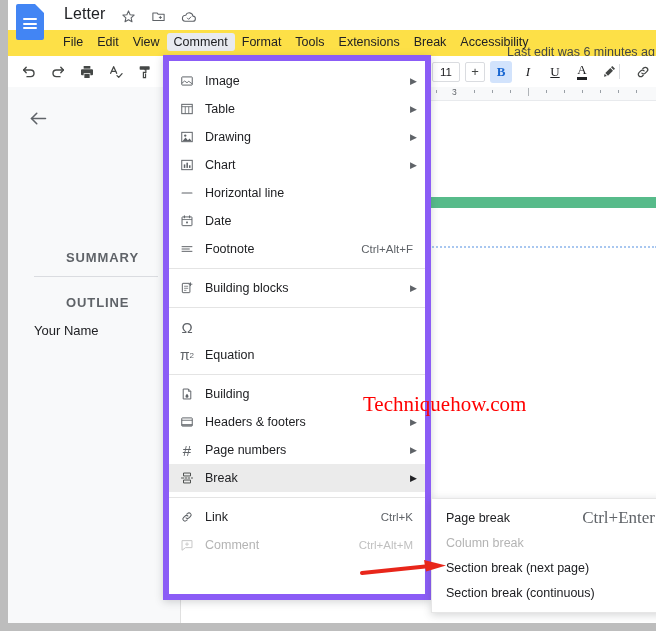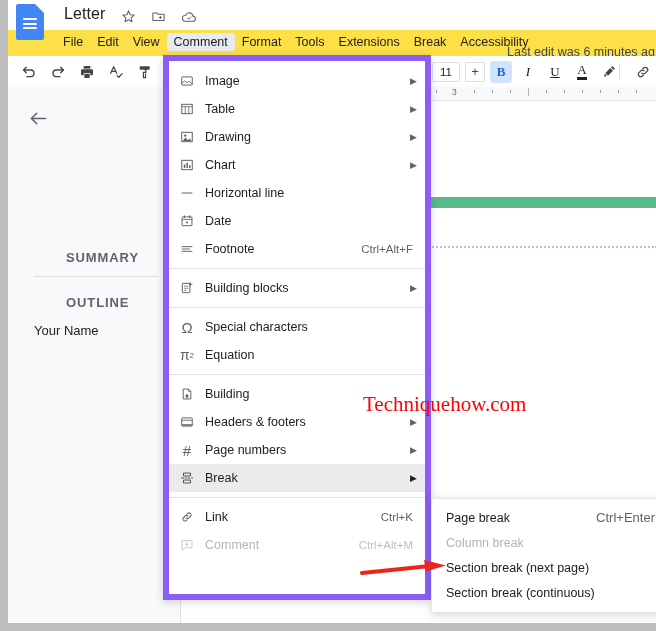--- a/index.html
+++ b/index.html
@@ -150,21 +150,21 @@
     background:#fff; border:1px solid #e6e6e6;
     box-shadow:0 2px 8px rgba(60,64,67,.22);
     z-index:50; padding:6px 0;
   }
   .srow {
     position:relative; height:25px; display:flex; align-items:center;
     font-size:12.5px; color:#202124; padding-left:14px; padding-right:8px;
   }
   .srow.dis { color:#b4b4b4; }
   .srow .slabel { white-space:nowrap; }
-  .srow .sshort { margin-left:auto; font-size:13px; color:#5f6368; white-space:nowrap; }
+  .srow .sshort { margin-left:auto; font-size:17px; color:#5f6368; white-space:nowrap;font-family:Liberation Serif, serif; }
 
   
   .red-arrow { position:absolute; left:352px; top:558px; z-index:70; }
 </style>
 </head>
 <body>
 
 <div class="app">
 
   <div class="titlebar">
@@ -417,21 +417,20 @@
           </svg>
       </span>
       <span class="mlabel">Building blocks</span>
       <span class="marrow">▶</span>
     </div>
 
     <div class="msep"></div>
 
     <div class="mrow">
       <span class="mic" style="font-size:15px;color:#5f6368;">Ω</span>
-      <span class="mlabel">Special characters</span>
     </div>
 
     <div class="mrow">
       <span class="mic" style="font-size:14px;color:#5f6368;">π<sup style="font-size:8px;">2</sup></span>
       <span class="mlabel">Equation</span>
     </div>
 
     <div class="msep"></div>
 
     <div class="mrow">

